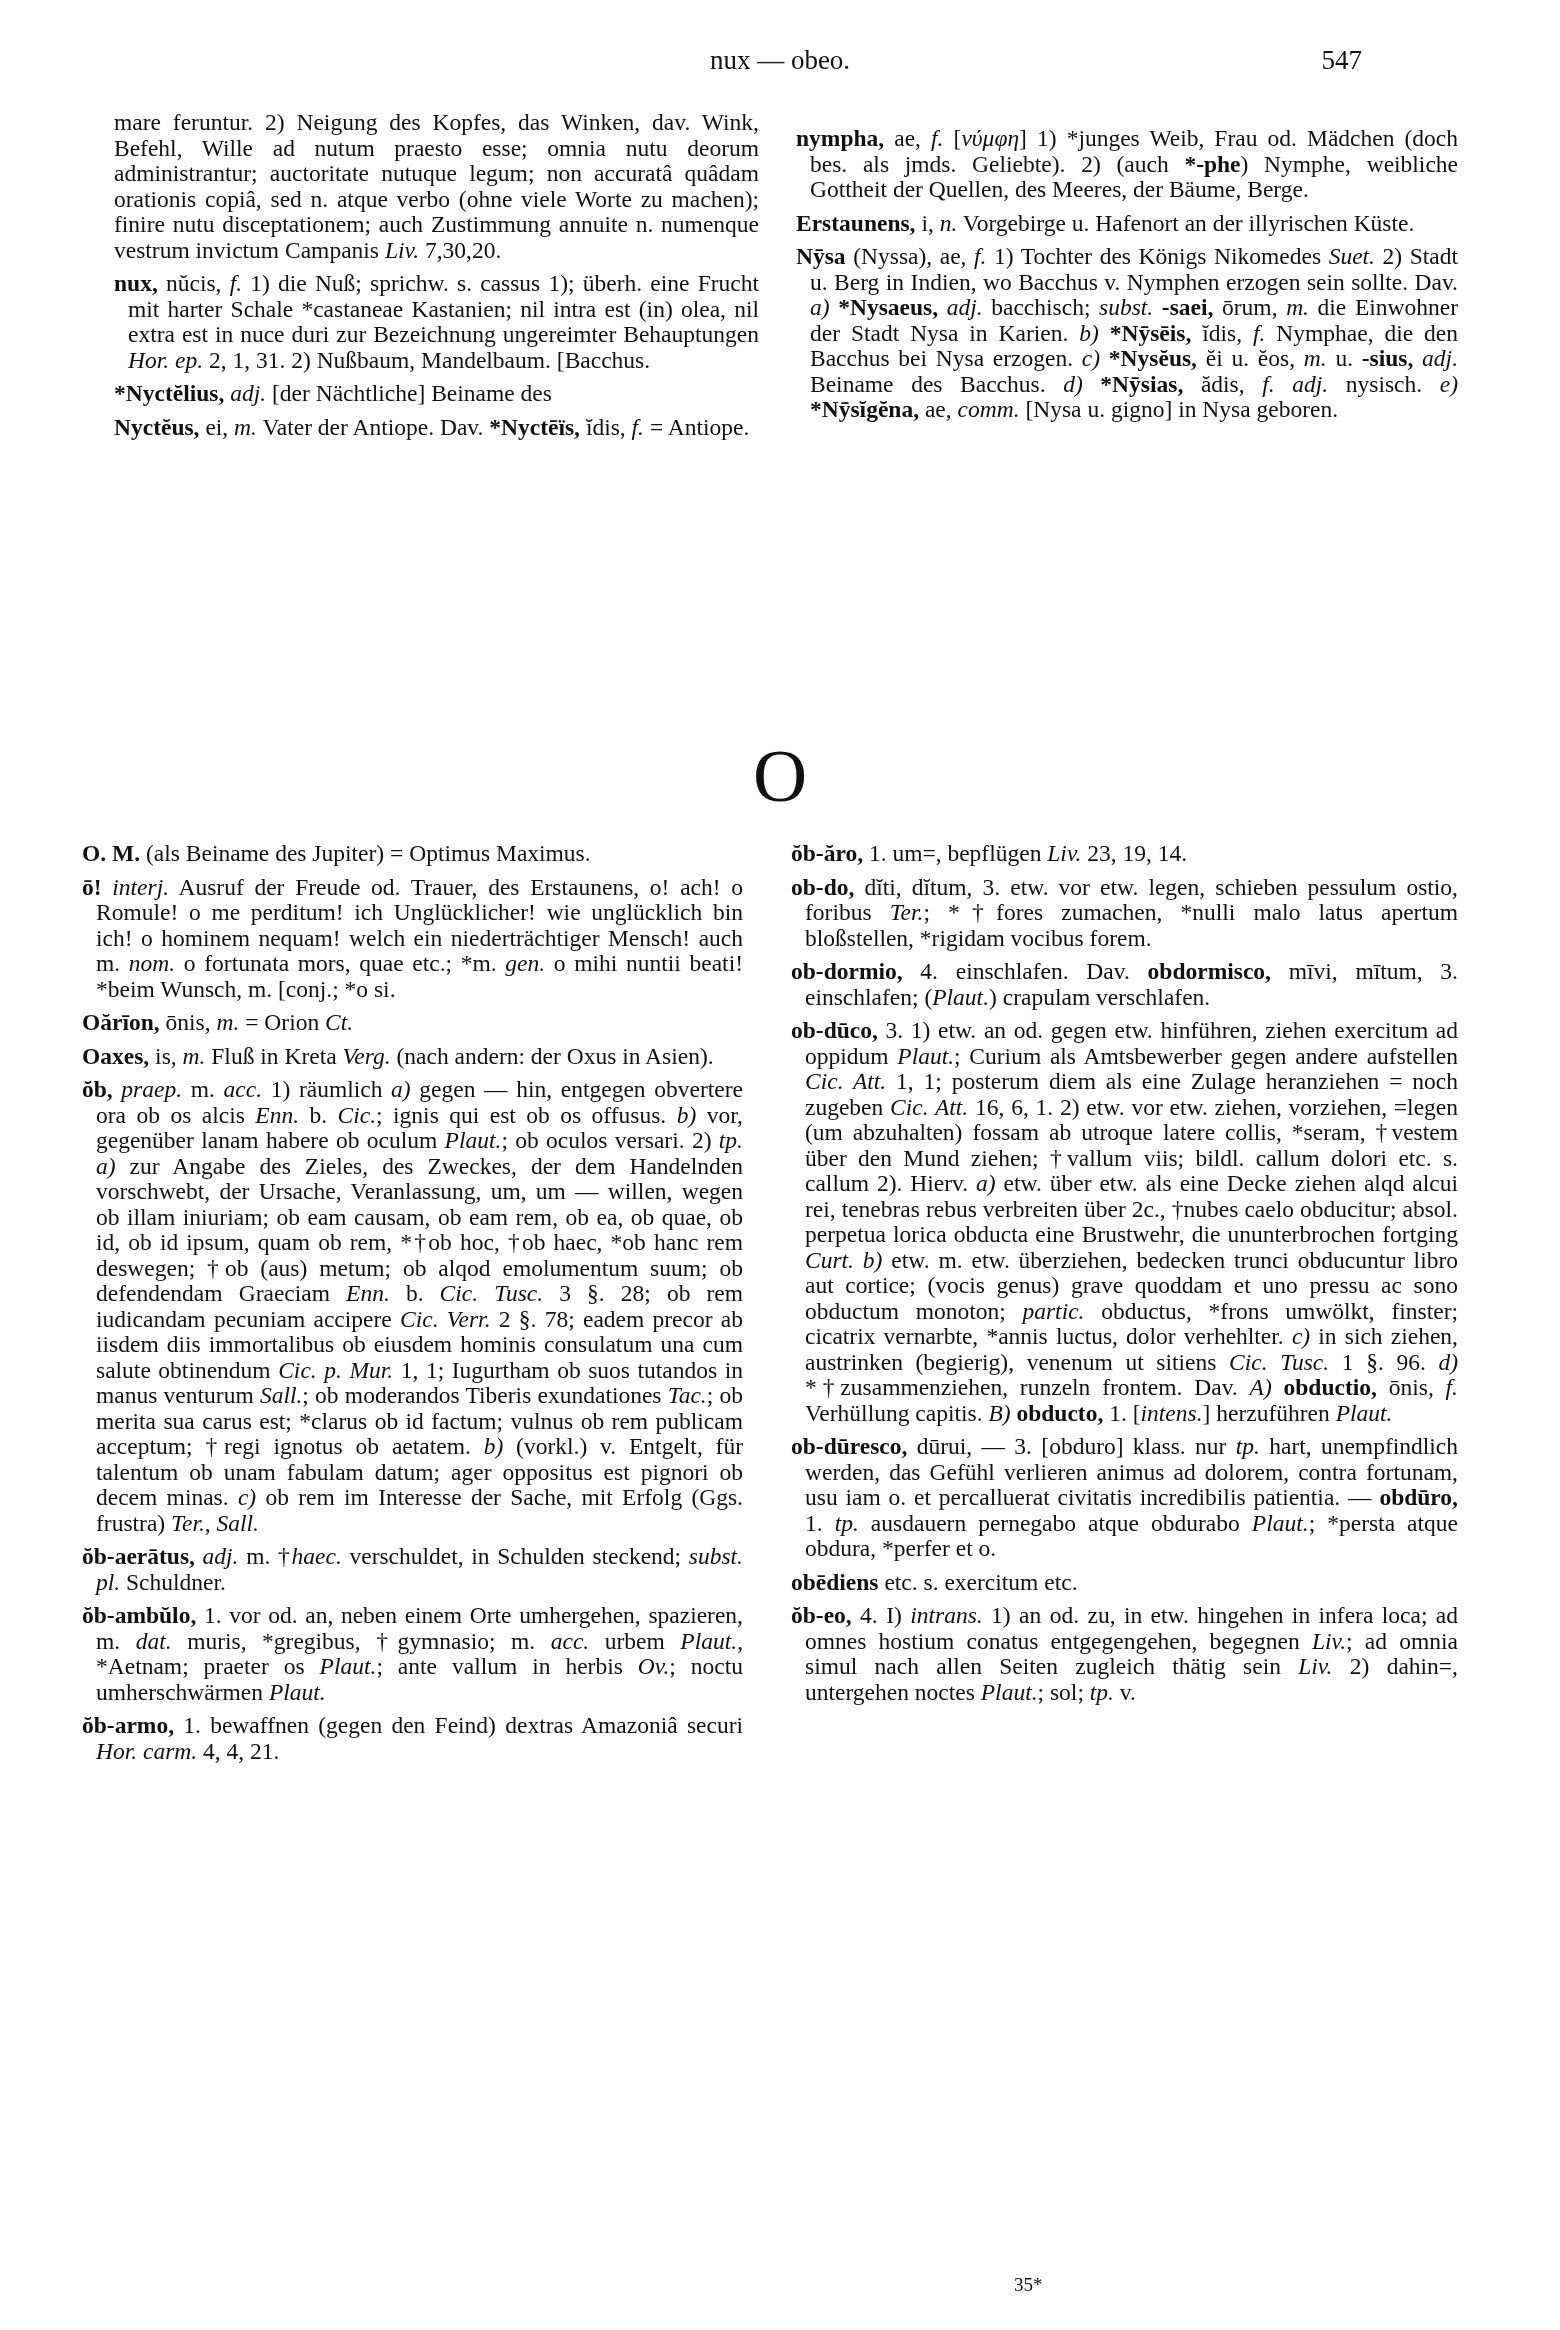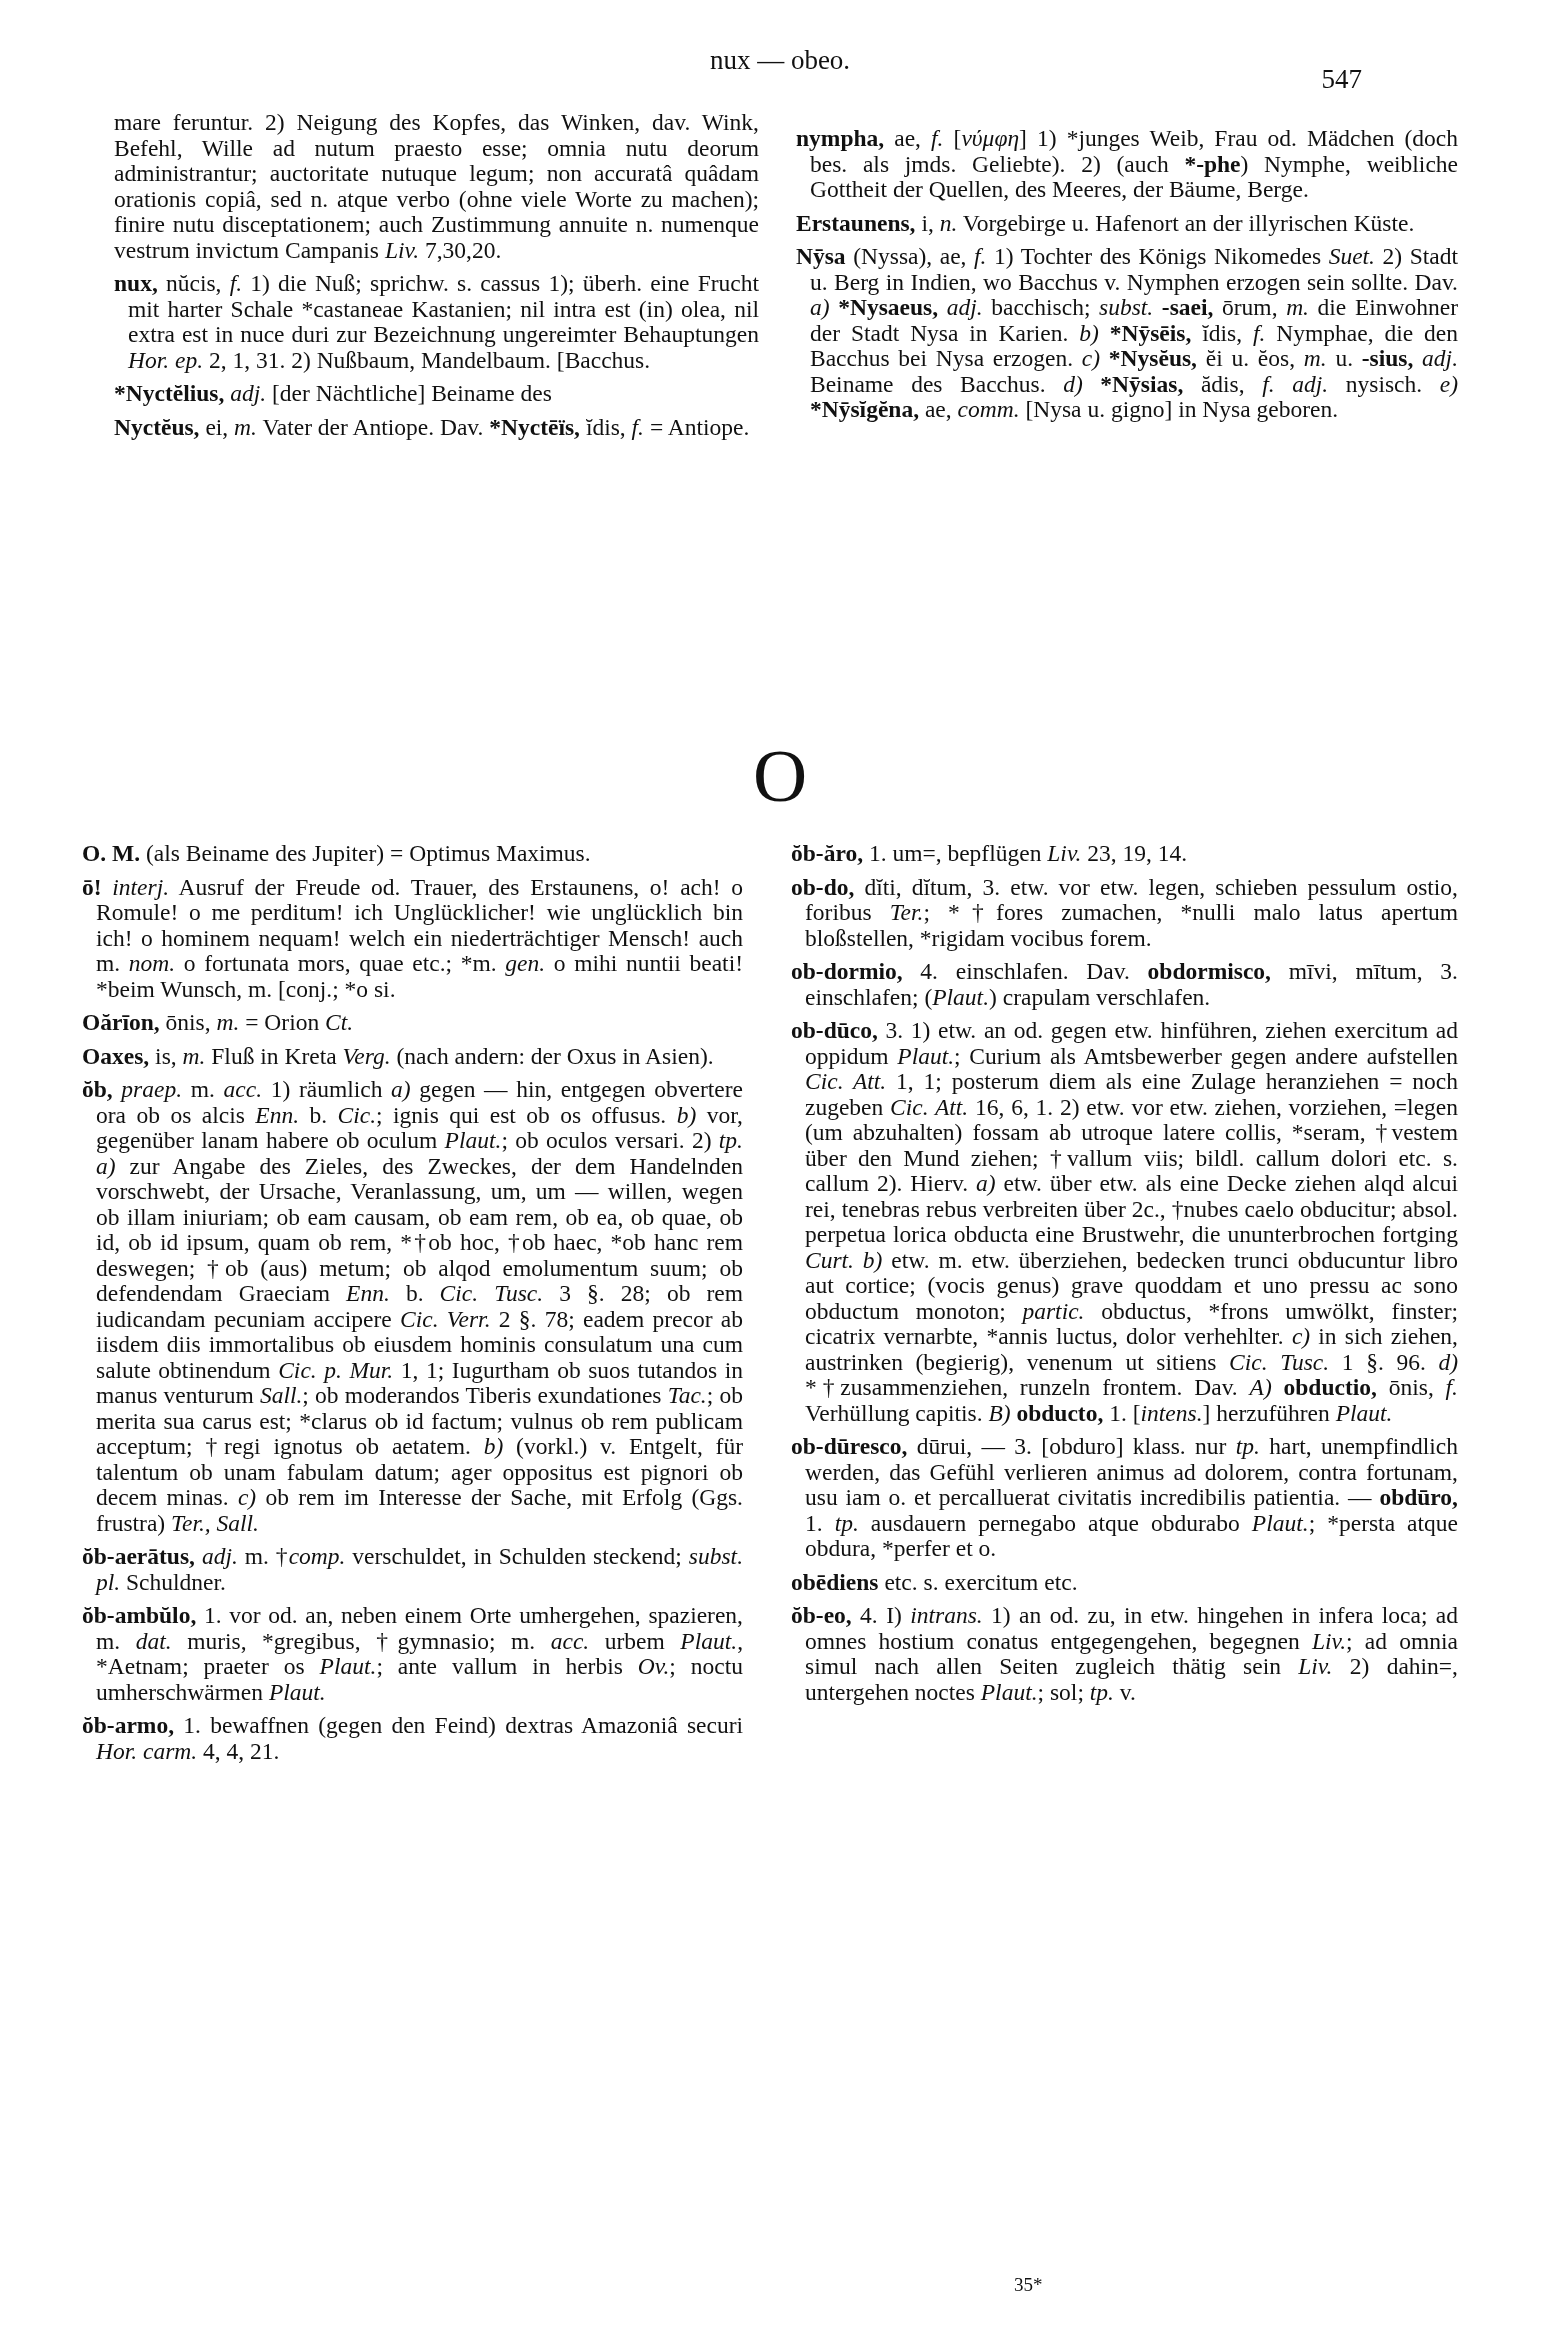--- a/index.html
+++ b/index.html
@@ -1,20 +1,20 @@
 <!DOCTYPE html>
 <html style="font-size:14px"><head>
 <meta charset="utf-8">
 <style>
   html,body{margin:0;padding:0;background:#fff;}
   body{width:1560px;height:2330px;position:relative;overflow:hidden;color:#111;
        font-family:"Liberation Serif","DejaVu Serif",serif;}
   .running-head{position:absolute;top:45px;left:0;width:1458px;height:35px;font-size:27px;}
   .running-head .title{position:absolute;left:0;width:1560px;text-align:center;top:0;}
-  .running-head .pageno{position:absolute;right:96px;top:0;margin-top:19px;}
+  .running-head .pageno{position:absolute;right:96px;top:0;}
   .col{position:absolute;font-size:23.5px;line-height:25.5px;text-align:justify;
        hyphens:none;}
   .col-top-left{left:106px;top:102px;width:661px;}
   .col-top-right{left:788px;top:118px;width:678px;}
   .col-bot-left{left:74px;top:833px;width:677px;}
   .col-bot-right{left:783px;top:833px;width:683px;}
   .entry{margin:8px;padding-left:14px;text-indent:-14px;}
   .entry.cont{padding-left:0;text-indent:0;}
   .hw{font-weight:bold;}
   .it{font-style:italic;}
@@ -43,21 +43,21 @@
   </section>
 
 <div class="section-letter">O</div>
 
 <section class="col col-bot-left">
     <p class="entry"><span class="hw">O. M.</span><span> (als Beiname des Jupiter) = Optimus Maximus.</span></p>
     <p class="entry"><span class="hw">ō!</span><span> </span><span class="it">interj.</span><span> Ausruf der Freude od. Trauer, des Erstaunens, o! ach! o Romule! o me perditum! ich Unglücklicher! wie unglücklich bin ich! o hominem nequam! welch ein niederträchtiger Mensch! auch m. </span><span class="it">nom.</span><span> o fortunata mors, quae etc.; *m. </span><span class="it">gen.</span><span> o mihi nuntii beati! *beim Wunsch, m. [conj.; *o si.</span></p>
     <p class="entry"><span class="hw">Oărīon,</span><span> ōnis, </span><span class="it">m.</span><span> = Orion </span><span class="it">Ct.</span></p>
     <p class="entry"><span class="hw">Oaxes,</span><span> is, </span><span class="it">m.</span><span> Fluß in Kreta </span><span class="it">Verg.</span><span> (nach andern: der Oxus in Asien).</span></p>
     <p class="entry"><span class="hw">ŏb,</span><span> </span><span class="it">praep.</span><span> m. </span><span class="it">acc.</span><span> 1) räumlich </span><span class="it">a)</span><span> gegen — hin, entgegen obvertere ora ob os alcis </span><span class="it">Enn.</span><span> b. </span><span class="it">Cic.</span><span>; ignis qui est ob os offusus. </span><span class="it">b)</span><span> vor, gegenüber lanam habere ob oculum </span><span class="it">Plaut.</span><span>; ob oculos versari. 2) </span><span class="it">tp. a)</span><span> zur Angabe des Zieles, des Zweckes, der dem Handelnden vorschwebt, der Ursache, Veranlassung, um, um — willen, wegen ob illam iniuriam; ob eam causam, ob eam rem, ob ea, ob quae, ob id, ob id ipsum, quam ob rem, *†ob hoc, †ob haec, *ob hanc rem deswegen; †ob (aus) metum; ob alqod emolumentum suum; ob defendendam Graeciam </span><span class="it">Enn.</span><span> b. </span><span class="it">Cic. Tusc.</span><span> 3 §. 28; ob rem iudicandam pecuniam accipere </span><span class="it">Cic. Verr.</span><span> 2 §. 78; eadem precor ab iisdem diis immortalibus ob eiusdem hominis consulatum una cum salute obtinendum </span><span class="it">Cic. p. Mur.</span><span> 1, 1; Iugurtham ob suos tutandos in manus venturum </span><span class="it">Sall.</span><span>; ob moderandos Tiberis exundationes </span><span class="it">Tac.</span><span>; ob merita sua carus est; *clarus ob id factum; vulnus ob rem publicam acceptum; †regi ignotus ob aetatem. </span><span class="it">b)</span><span> (vorkl.) v. Entgelt, für talentum ob unam fabulam datum; ager oppositus est pignori ob decem minas. </span><span class="it">c)</span><span> ob rem im Interesse der Sache, mit Erfolg (Ggs. frustra) </span><span class="it">Ter., Sall.</span></p>
-    <p class="entry"><span class="hw">ŏb-aerātus,</span><span> </span><span class="it">adj.</span><span> m. †</span><span class="it">comp.</span><span> verschuldet, in Schulden steckend; </span><span class="it">subst. pl.</span><span> Schuldner.</span></p>
+    <p class="entry"><span class="hw">ŏb-aerātus,</span><span> </span><span class="it">adj.</span><span> m. †</span><span class="it">haec.</span><span> verschuldet, in Schulden steckend; </span><span class="it">subst. pl.</span><span> Schuldner.</span></p>
     <p class="entry"><span class="hw">ŏb-ambŭlo,</span><span> 1. vor od. an, neben einem Orte umhergehen, spazieren, m. </span><span class="it">dat.</span><span> muris, *gregibus, †gymnasio; m. </span><span class="it">acc.</span><span> urbem </span><span class="it">Plaut.</span><span>, *Aetnam; praeter os </span><span class="it">Plaut.</span><span>; ante vallum in herbis </span><span class="it">Ov.</span><span>; noctu umherschwärmen </span><span class="it">Plaut.</span></p>
     <p class="entry"><span class="hw">ŏb-armo,</span><span> 1. bewaffnen (gegen den Feind) dextras Amazoniâ securi </span><span class="it">Hor. carm.</span><span> 4, 4, 21.</span></p>
   </section>
 <section class="col col-bot-right">
     <p class="entry"><span class="hw">ŏb-ăro,</span><span> 1. um=, bepflügen </span><span class="it">Liv.</span><span> 23, 19, 14.</span></p>
     <p class="entry"><span class="hw">ob-do,</span><span> dĭti, dĭtum, 3. etw. vor etw. legen, schieben pessulum ostio, foribus </span><span class="it">Ter.</span><span>; *†fores zumachen, *nulli malo latus apertum bloßstellen, *rigidam vocibus forem.</span></p>
     <p class="entry"><span class="hw">ob-dormio,</span><span> 4. einschlafen. Dav. </span><span class="hw">obdormisco,</span><span> mīvi, mītum, 3. einschlafen; (</span><span class="it">Plaut.</span><span>) crapulam verschlafen.</span></p>
     <p class="entry"><span class="hw">ob-dūco,</span><span> 3. 1) etw. an od. gegen etw. hinführen, ziehen exercitum ad oppidum </span><span class="it">Plaut.</span><span>; Curium als Amtsbewerber gegen andere aufstellen </span><span class="it">Cic. Att.</span><span> 1, 1; posterum diem als eine Zulage heranziehen = noch zugeben </span><span class="it">Cic. Att.</span><span> 16, 6, 1. 2) etw. vor etw. ziehen, vorziehen, =legen (um abzuhalten) fossam ab utroque latere collis, *seram, †vestem über den Mund ziehen; †vallum viis; bildl. callum dolori etc. s. callum 2). Hierv. </span><span class="it">a)</span><span> etw. über etw. als eine Decke ziehen alqd alcui rei, tenebras rebus verbreiten über 2c., †nubes caelo obducitur; absol. perpetua lorica obducta eine Brustwehr, die ununterbrochen fortging </span><span class="it">Curt.</span><span> </span><span class="it">b)</span><span> etw. m. etw. überziehen, bedecken trunci obducuntur libro aut cortice; (vocis genus) grave quoddam et uno pressu ac sono obductum monoton; </span><span class="it">partic.</span><span> obductus, *frons umwölkt, finster; cicatrix vernarbte, *annis luctus, dolor verhehlter. </span><span class="it">c)</span><span> in sich ziehen, austrinken (begierig), venenum ut sitiens </span><span class="it">Cic. Tusc.</span><span> 1 §. 96. </span><span class="it">d)</span><span> *†zusammenziehen, runzeln frontem. Dav. </span><span class="it">A)</span><span> </span><span class="hw">obductio,</span><span> ōnis, </span><span class="it">f.</span><span> Verhüllung capitis. </span><span class="it">B)</span><span> </span><span class="hw">obducto,</span><span> 1. [</span><span class="it">intens.</span><span>] herzuführen </span><span class="it">Plaut.</span></p>
     <p class="entry"><span class="hw">ob-dūresco,</span><span> dūrui, — 3. [obduro] klass. nur </span><span class="it">tp.</span><span> hart, unempfindlich werden, das Gefühl verlieren animus ad dolorem, contra fortunam, usu iam o. et percalluerat civitatis incredibilis patientia. — </span><span class="hw">obdūro,</span><span> 1. </span><span class="it">tp.</span><span> ausdauern pernegabo atque obdurabo </span><span class="it">Plaut.</span><span>; *persta atque obdura, *perfer et o.</span></p>
     <p class="entry"><span class="hw">obēdiens</span><span> etc. s. exercitum etc.</span></p>

